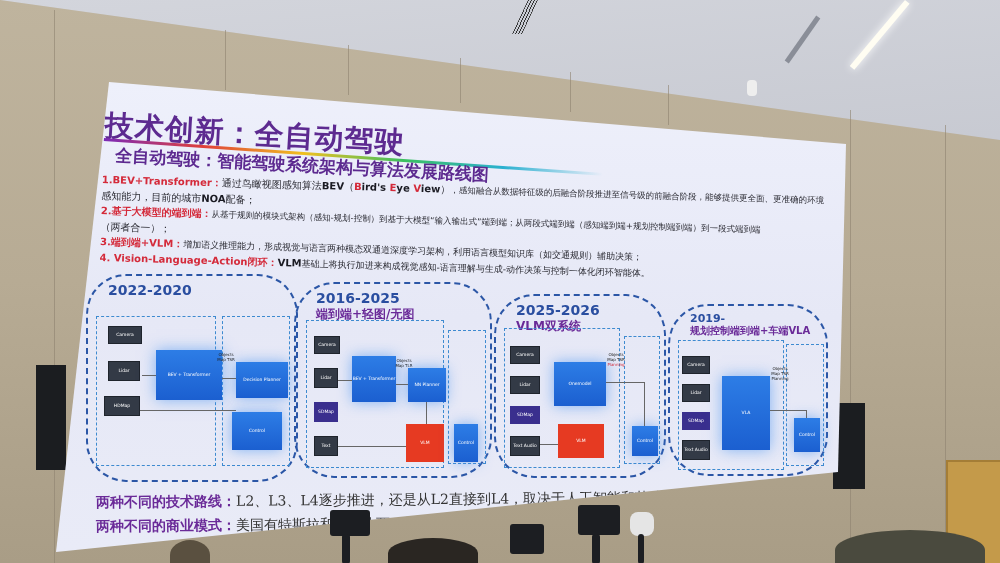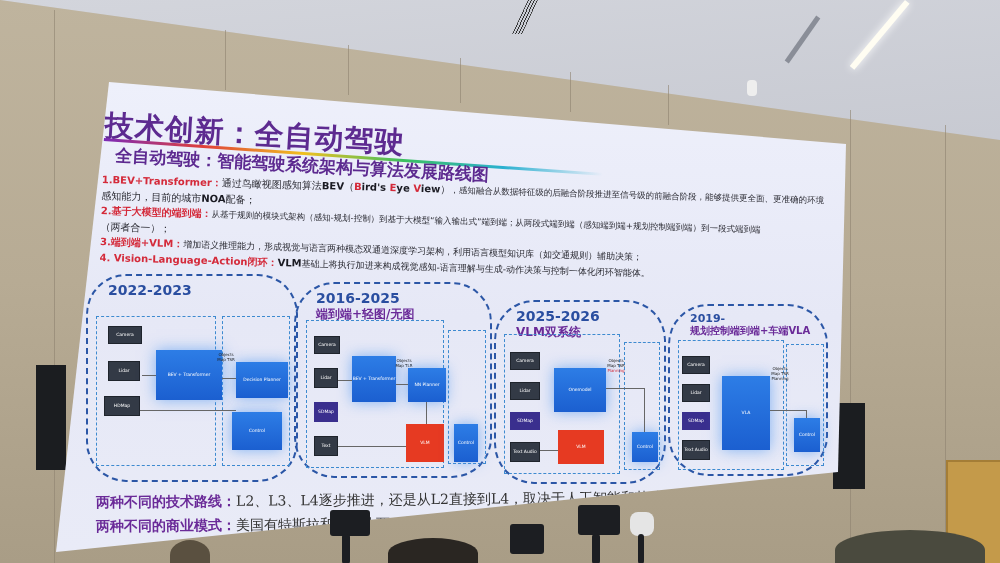--- a/index.html
+++ b/index.html
@@ -104,21 +104,21 @@
     </div>
     <div class="bullet-line">
       <span class="hd">3.端到端+VLM：</span><span style="font-size:9px">增加语义推理能力，形成视觉与语言两种模态双通道深度学习架构，利用语言模型知识库（如交通规则）辅助决策；</span>
     </div>
     <div class="bullet-line">
       <span class="hd">4. Vision-Language-Action闭环：</span><span class="b">VLM</span><span style="font-size:9px">基础上将执行加进来构成视觉感知-语言理解与生成-动作决策与控制一体化闭环智能体。</span>
     </div>
   </div>
 
   <div class="stage" style="left:30px;top:192px;width:212px;height:208px;">
-    <div class="yr">2022-2023</div>
+    <div class="yr">2022-2020</div>
     <div class="inner" style="left:8px;top:40px;width:120px;height:150px;"></div>
     <div class="inner" style="left:134px;top:40px;width:68px;height:150px;"></div>
     <div class="blk dark" style="left:20px;top:50px;width:34px;height:18px;">Camera</div>
     <div class="blk dark" style="left:20px;top:85px;width:32px;height:20px;">Lidar</div>
     <div class="blk dark" style="left:16px;top:120px;width:36px;height:20px;">HDMap</div>
     <div class="blk blue" style="left:68px;top:74px;width:66px;height:50px;">BEV + Transformer</div>
     <div class="lbl" style="left:128px;top:76px;width:20px;">Objects Map TSR</div>
     <div class="blk blue" style="left:148px;top:86px;width:52px;height:36px;">Decision Planner</div>
     <div class="blk blue" style="left:144px;top:136px;width:50px;height:38px;">Control</div>
     <div class="arrow" style="left:54px;top:99px;width:14px;"></div>
@@ -139,21 +139,21 @@
     <div class="lbl" style="left:98px;top:74px;width:20px;">Objects Map TLR</div>
     <div class="blk blue" style="left:112px;top:84px;width:38px;height:34px;">NN Planner</div>
     <div class="blk red" style="left:110px;top:140px;width:38px;height:38px;">VLM</div>
     <div class="blk blue" style="left:158px;top:140px;width:24px;height:38px;">Control</div>
     <div class="arrow" style="left:42px;top:96px;width:14px;"></div>
     <div class="arrow" style="left:100px;top:100px;width:12px;"></div>
     <div class="arrow" style="left:42px;top:162px;width:68px;"></div>
     <div class="varrow" style="left:130px;top:118px;height:22px;"></div>
   </div>
 
-  <div class="stage" style="left:438px;top:218px;width:172px;height:184px;">
+  <div class="stage" style="left:438px;top:212px;width:172px;height:184px;">
     <div class="yr">2025-2026</div>
     <div class="nm">VLM双系统</div>
     <div class="inner" style="left:8px;top:32px;width:116px;height:140px;"></div>
     <div class="inner" style="left:128px;top:40px;width:36px;height:128px;"></div>
     <div class="blk dark" style="left:14px;top:50px;width:30px;height:18px;">Camera</div>
     <div class="blk dark" style="left:14px;top:80px;width:30px;height:18px;">Lidar</div>
     <div class="blk navy" style="left:14px;top:110px;width:30px;height:18px;">SDMap</div>
     <div class="blk dark" style="left:14px;top:140px;width:30px;height:20px;">Text Audio</div>
     <div class="blk blue" style="left:58px;top:66px;width:52px;height:44px;">Onemodel</div>
     <div class="lbl" style="left:110px;top:56px;width:20px;"><span>Objects Map TSR</span><br><span class="red" style="color:#d42a3a">Planning</span></div>

